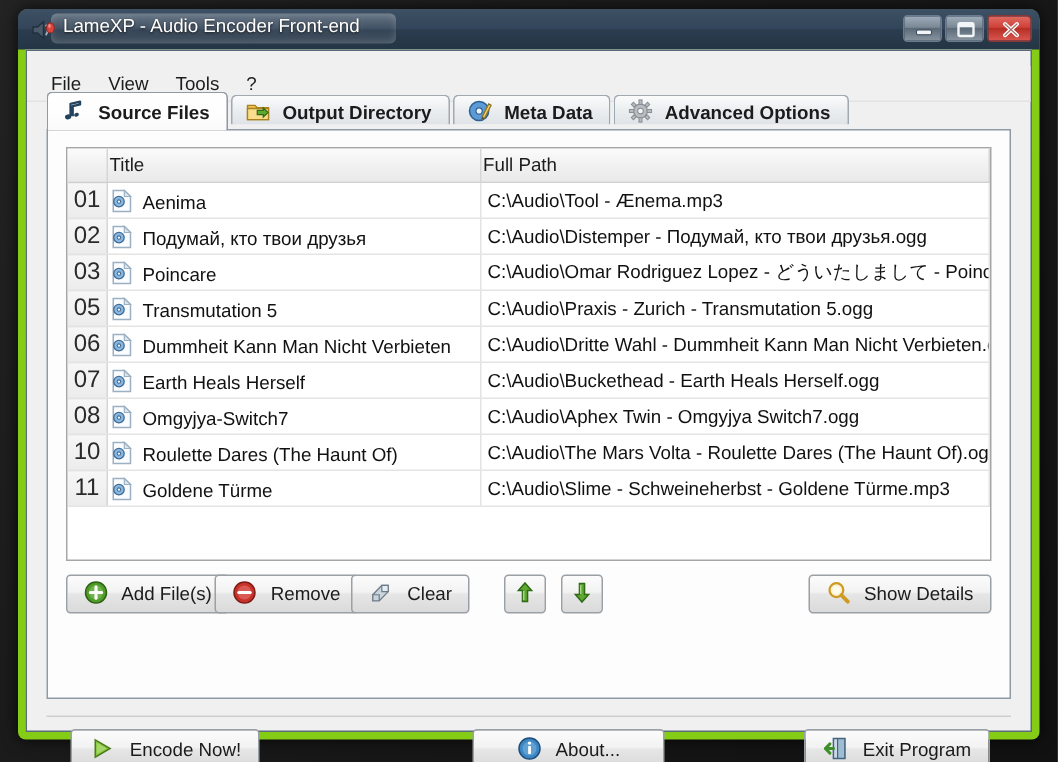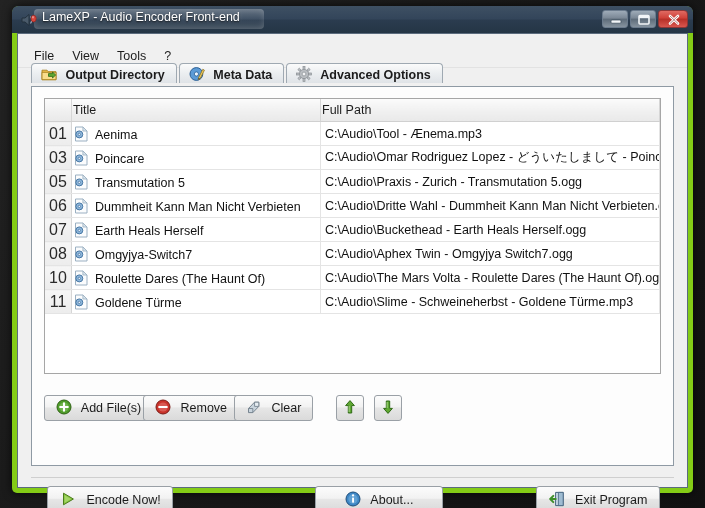--- a/index.html
+++ b/index.html
@@ -183,21 +183,21 @@
     color: #2a2a2a;
     padding: 0;
   }
   table.filelist td.title { padding-left: 2px; }
   .rowicon {
     display: inline-block; vertical-align: -3px;
     width: 15px; height: 16px; margin-right: 6px;
   }
 
   
-  #listbar { position: absolute; left: 12px; top: 308px; right: 12px; height: 26px; text-decoration: underline; }
+  #listbar { position: absolute; left: 12px; top: 296px; right: 12px; height: 26px; text-decoration: underline; }
   .btn {
     position: relative;
     display: inline-block;
     box-sizing: border-box;
     height: 26px;
     padding: 0 11px;
     border: 1px solid #9aa0a6;
     border-radius: 3px;
     background: linear-gradient(to bottom,#fcfcfc 0%,#f2f2f2 45%,#e6e6e6 50%,#dadada 100%);
     font-size: 12.5px; color: #1b1b1b;
@@ -290,20 +290,30 @@
 
     <div id="menubar">
       <div class="menu-item">File</div>
       <div class="menu-item">View</div>
       <div class="menu-item">Tools</div>
       <div class="menu-item">?</div>
     </div>
 
     <div id="tabstrip">
 
+      <div class="tab active">
+        <span class="ticon">
+          <svg width="16" height="16" viewBox="0 0 16 16">
+            <path d="M6 11.5 V3.2 L12.4 1.8 V3.6 L7.5 4.8 V11.5" fill="none" stroke="#21435f" stroke-width="1.5" stroke-linejoin="round"></path>
+            <ellipse cx="4.4" cy="11.9" rx="2.1" ry="1.7" fill="#21435f" transform="rotate(-16 4.4 11.9)"></ellipse>
+            <ellipse cx="10" cy="10.5" rx="1.6" ry="1.3" fill="#21435f" transform="rotate(-16 10 10.5)"></ellipse>
+          </svg>
+        </span>
+        <span>Source Files</span>
+      </div>
 
       <div class="tab">
         <span class="ticon">
           <svg width="16" height="16" viewBox="0 0 16 16">
             <path d="M1 4.2 h5 l1.3 1.5 H15 v8 H1 z" fill="#f3c14f" stroke="#a9821f" stroke-width=".9"></path>
             <path d="M1 6.3 h14 v7.4 H1 z" fill="#fadd8c" stroke="#a9821f" stroke-width=".9"></path>
             <path d="M7.5 7.6 h4 V6 l3.2 3 -3.2 3 V10.4 h-4 z" fill="#5fa832" stroke="#2f6a16" stroke-width=".8"></path>
           </svg>
         </span>
         <span>Output Directory</span>
@@ -359,20 +369,30 @@
                 <td class="num">01</td>
                 <td class="title"><span class="rowicon"><svg width="15" height="16" viewBox="0 0 15 16">
                       <path d="M1.5 1 h7.4 L13 5 v10 H1.5 z" fill="#fbfcfd" stroke="#9bb0c2" stroke-width="1"></path>
                       <path d="M8.9 1 L13 5 h-4.1 z" fill="#dde7ef" stroke="#9bb0c2" stroke-width=".8"></path>
                       <circle cx="5.3" cy="8.4" r="3.5" fill="#8db6db" stroke="#3d6f9e" stroke-width=".9"></circle>
                       <circle cx="5.3" cy="8.4" r="1.15" fill="#f3f8fc" stroke="#3d6f9e" stroke-width=".7"></circle>
                     </svg></span><span>Aenima</span></td>
                 <td>C:\Audio\Tool - Ænema.mp3</td>
               </tr>
               <tr>
+                <td class="num">02</td>
+                <td class="title"><span class="rowicon"><svg width="15" height="16" viewBox="0 0 15 16">
+                      <path d="M1.5 1 h7.4 L13 5 v10 H1.5 z" fill="#fbfcfd" stroke="#9bb0c2" stroke-width="1"></path>
+                      <path d="M8.9 1 L13 5 h-4.1 z" fill="#dde7ef" stroke="#9bb0c2" stroke-width=".8"></path>
+                      <circle cx="5.3" cy="8.4" r="3.5" fill="#8db6db" stroke="#3d6f9e" stroke-width=".9"></circle>
+                      <circle cx="5.3" cy="8.4" r="1.15" fill="#f3f8fc" stroke="#3d6f9e" stroke-width=".7"></circle>
+                    </svg></span><span>Подумай, кто твои друзья</span></td>
+                <td>C:\Audio\Distemper - Подумай, кто твои друзья.ogg</td>
+              </tr>
+              <tr>
                 <td class="num">03</td>
                 <td class="title"><span class="rowicon"><svg width="15" height="16" viewBox="0 0 15 16">
                       <path d="M1.5 1 h7.4 L13 5 v10 H1.5 z" fill="#fbfcfd" stroke="#9bb0c2" stroke-width="1"></path>
                       <path d="M8.9 1 L13 5 h-4.1 z" fill="#dde7ef" stroke="#9bb0c2" stroke-width=".8"></path>
                       <circle cx="5.3" cy="8.4" r="3.5" fill="#8db6db" stroke="#3d6f9e" stroke-width=".9"></circle>
                       <circle cx="5.3" cy="8.4" r="1.15" fill="#f3f8fc" stroke="#3d6f9e" stroke-width=".7"></circle>
                     </svg></span><span>Poincare</span></td>
                 <td>C:\Audio\Omar Rodriguez Lopez - どういたしまして - Poincare.mp3</td>
               </tr>
               <tr>
@@ -485,20 +505,30 @@
 
         <div class="btn iconly" id="btn-down">
           <span class="bicon">
             <svg width="16" height="16" viewBox="0 0 16 16">
               <path d="M8 14.4 L12.4 9.4 H9.7 V2 H6.3 V9.4 H3.6 z" fill="#5fa832" stroke="#2f6a16" stroke-width="1"></path>
               <path d="M7.1 3 V9" stroke="#bde39f" stroke-width="1" opacity=".8"></path>
             </svg>
           </span>
         </div>
 
+        <div class="btn" id="btn-details">
+          <span class="bicon">
+            <svg width="16" height="16" viewBox="0 0 16 16">
+              <circle cx="6.6" cy="6.4" r="4.6" fill="#fdf3d2" stroke="#cf9a22" stroke-width="1.5"></circle>
+              <circle cx="6.6" cy="6.4" r="2.6" fill="#fff" opacity=".6"></circle>
+              <path d="M9.9 9.8 L14.2 14.1" stroke="#cf9a22" stroke-width="2.6" stroke-linecap="round"></path>
+            </svg>
+          </span>
+          <span>Show Details</span>
+        </div>
       </div>
     </div>
 
     <div id="sep"></div>
 
     <div id="bottombar">
 
       <div class="bbtn" id="btn-encode">
         <span class="bicon">
           <svg width="16" height="16" viewBox="0 0 16 16">

